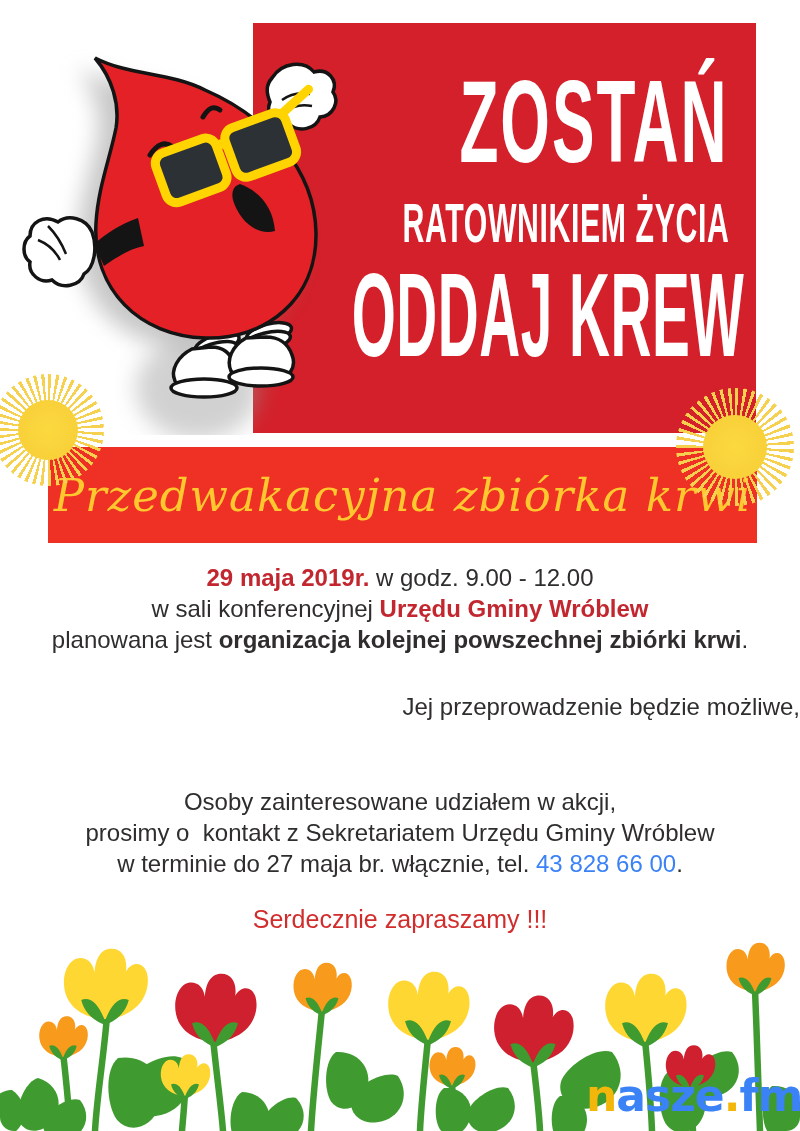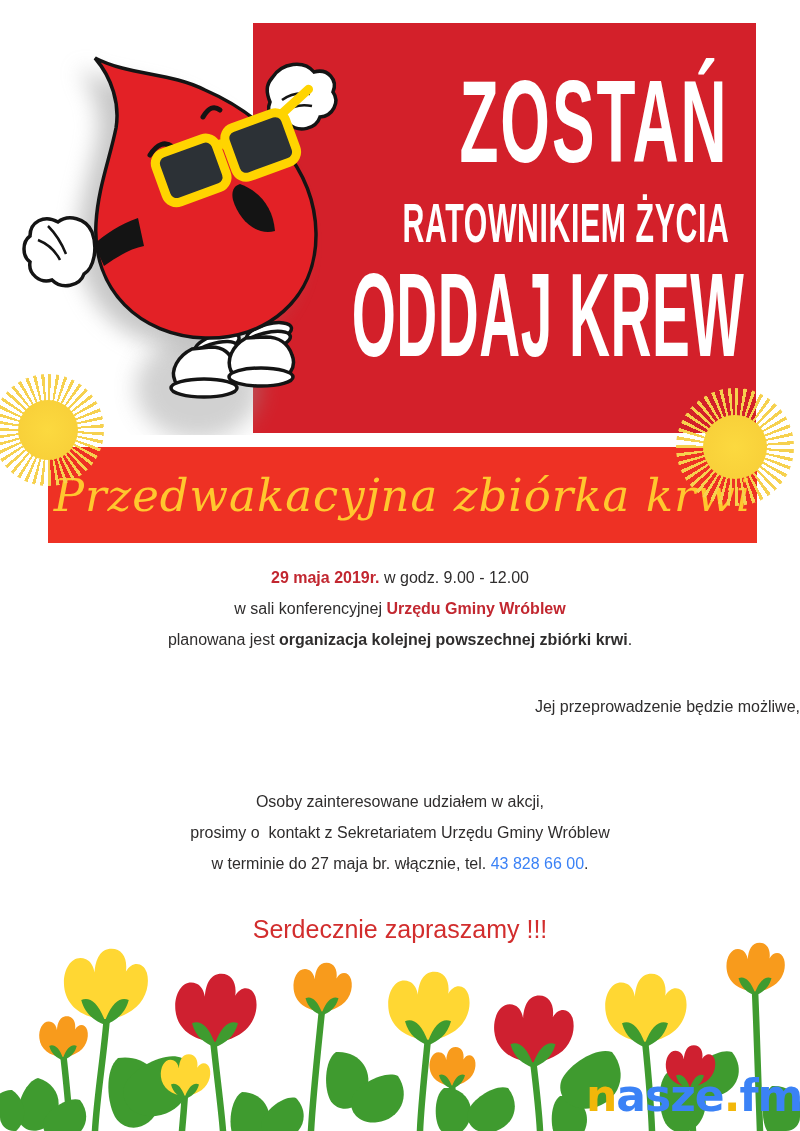--- a/index.html
+++ b/index.html
@@ -33,27 +33,27 @@
   .banner{
     position:absolute;left:48px;top:447px;width:709px;height:96px;background:#ee3124;z-index:5;
     display:flex;align-items:center;justify-content:center;
   }
   .banner-text{
     font-family:"DejaVu Serif",serif;font-style:italic;font-size:45px;
     color:#ffc82e;letter-spacing:1px;white-space:nowrap;
   }
   
   .bodytext{position:absolute;left:0;top:562px;width:800px;text-align:center;color:#2f2d2d;z-index:4;}
-  .bline{font-size:16px;line-height:31px;white-space:pre-wrap;}
+  .bline{font-size:24px;line-height:31px;white-space:pre-wrap;}
   .seg-red-bold{color:#c22730;font-weight:bold;}
   .seg-red{color:#3b82f6;}
   .seg-bold{font-weight:bold;}
   .para-gap1{margin-top:36px;text-align:right;}
   .para-gap2{margin-top:64px;}
-  .closing{margin-top:35px;font-size:25px;color:#d22d2d;}
+  .closing{margin-top:25px;font-size:25px;color:#d22d2d;}
   
   .flowers{position:absolute;left:0;top:940px;width:800px;height:191px;z-index:1;}
   
   .logo{
     position:absolute;left:586px;top:1070px;z-index:3;
     font-family:"DejaVu Sans",sans-serif;font-weight:bold;font-size:44px;
     letter-spacing:-1px;white-space:nowrap;
   }
   .logo-yellow{color:#f2b70a;}
   .logo-dark{color:#3b82f6;}

